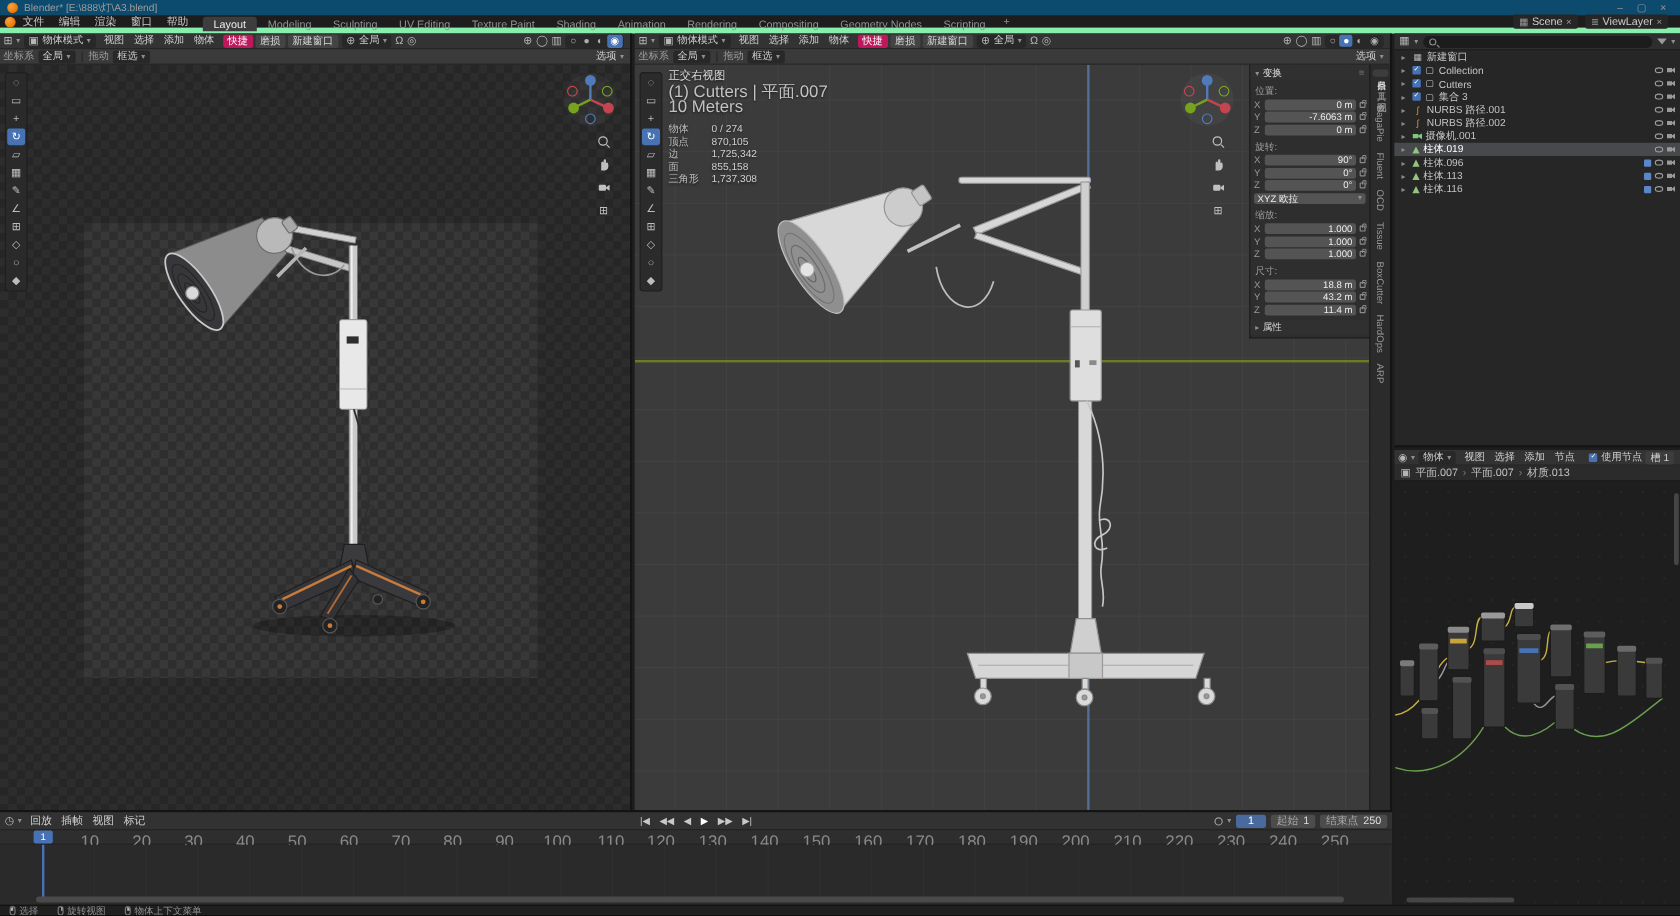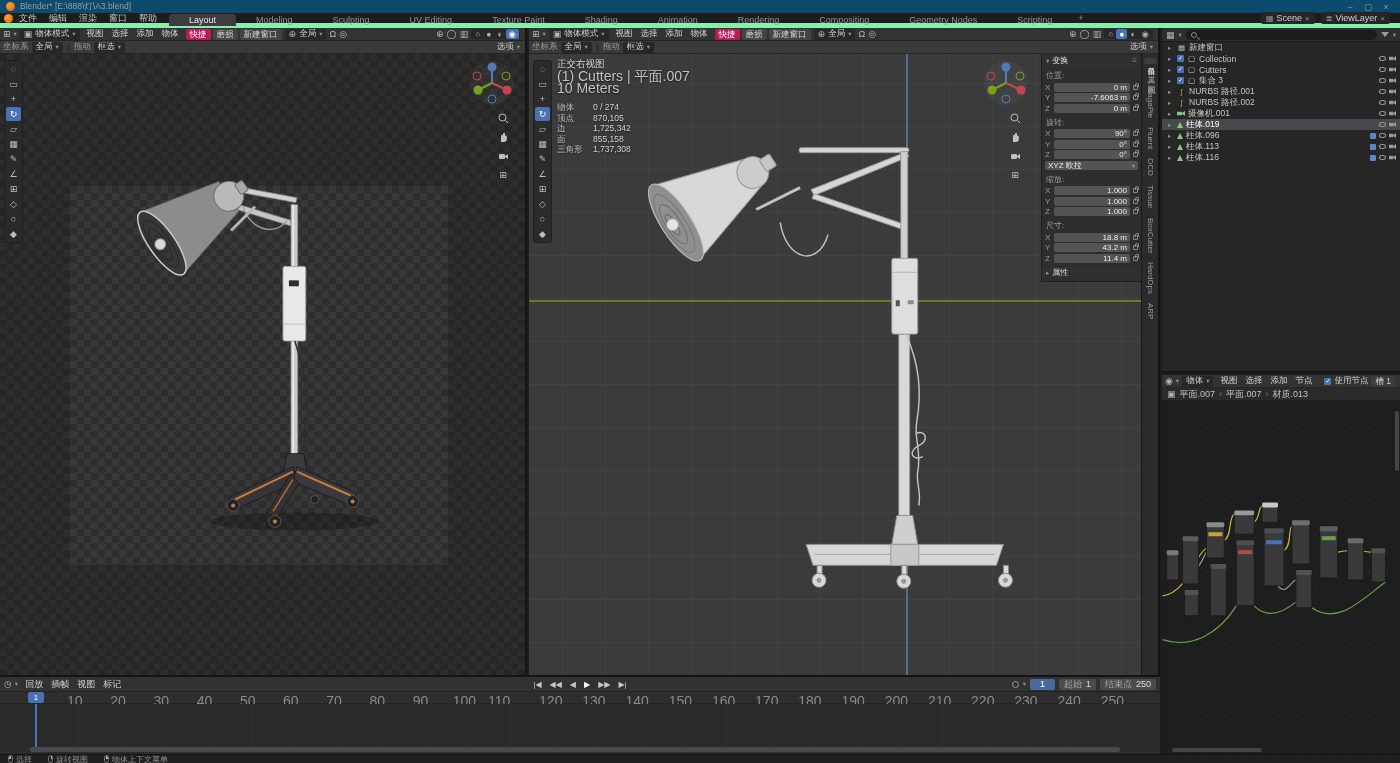--- a/index.html
+++ b/index.html
@@ -12,21 +12,21 @@
     display:flex;align-items:center;gap:5px;padding:0 6px;color:#9c9c9c;font-size:8.5px;}
   .blogo{width:9px;height:9px;border-radius:50%;background:radial-gradient(circle at 35% 35%,#ff9f3e,#e87d0d 60%,#b85e08);}
   .wctl{margin-left:auto;display:flex;gap:2px;}
   .wbtn{width:16px;text-align:center;color:#9a9a9a;}
 
   
   #menubar{position:absolute;left:0;top:13px;width:100%;height:15px;background:#1d1d1d;
     display:flex;align-items:center;padding:0 4px;border-bottom:5px solid #86efac;}
   .menu-item{padding:0 6px;color:#c8c8c8;}
   #ws-tabs{display:flex;margin-left:6px;align-items:flex-end;height:15px;}
-  .ws-tab{padding:1px 20px 1px;color:#929292;border-radius:3px 3px 0 0;white-space:nowrap;}
+  .ws-tab{padding:1px 9px 1px;color:#929292;border-radius:3px 3px 0 0;white-space:nowrap;}
   .ws-tab.active{background:#3d3d3d;color:#ececec;}
   .ws-add{padding:0 6px;color:#929292;}
   .tb-right{margin-left:auto;display:flex;align-items:center;gap:6px;padding-right:6px;}
   .tb-widget{display:flex;align-items:center;gap:3px;background:#262626;border-radius:2px;padding:1px 5px;color:#cfcfcf;}
   .wic{color:#9a9a9a;font-size:8px;}
 
   
   .hdr{display:flex;align-items:center;height:13px;background:#333333;border-bottom:1px solid #262626;
        padding:0 3px;gap:3px;font-size:8.5px;color:#cfcfcf;}
   .hdr2{background:#3a3a3a;height:13px;}
@@ -873,21 +873,21 @@
     <span class="tick" style="left: 63.88px;">10</span>
         <span class="tick" style="left: 107.08px;">20</span>
         <span class="tick" style="left: 150.28px;">30</span>
         <span class="tick" style="left: 193.48px;">40</span>
         <span class="tick" style="left: 236.68px;">50</span>
         <span class="tick" style="left: 279.88px;">60</span>
         <span class="tick" style="left: 323.08px;">70</span>
         <span class="tick" style="left: 366.28px;">80</span>
         <span class="tick" style="left: 409.48px;">90</span>
         <span class="tick" style="left: 452.68px;">100</span>
-        <span class="tick" style="left: 488px;">110</span>
+        <span class="tick" style="left: 498px;">110</span>
         <span class="tick" style="left: 539.08px;">120</span>
         <span class="tick" style="left: 582.28px;">130</span>
         <span class="tick" style="left: 625.48px;">140</span>
         <span class="tick" style="left: 668.68px;">150</span>
         <span class="tick" style="left: 711.88px;">160</span>
         <span class="tick" style="left: 755.08px;">170</span>
         <span class="tick" style="left: 798.28px;">180</span>
         <span class="tick" style="left: 841.48px;">190</span>
         <span class="tick" style="left: 884.68px;">200</span>
         <span class="tick" style="left: 927.88px;">210</span>

